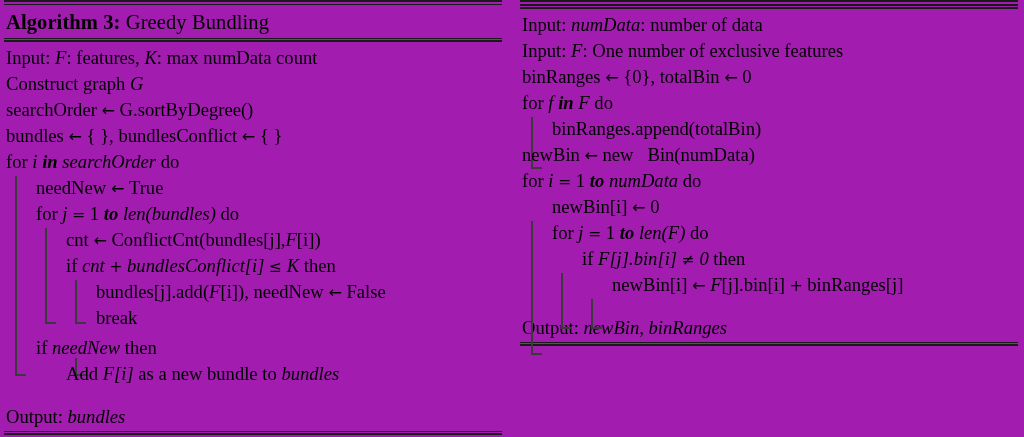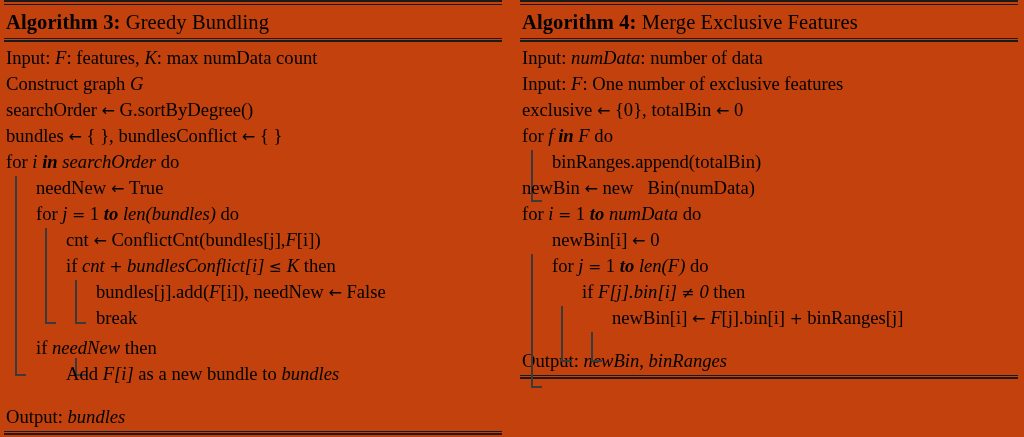--- a/index.html
+++ b/index.html
@@ -11,21 +11,21 @@
     width: 1024px;
     height: 437px;
     font-family: "Liberation Serif", "DejaVu Serif", serif;
     color: #000000;
     overflow: hidden;
   }
   .page {
     position: relative;
     width: 1024px;
     height: 437px;
-    background: #c2410c;
+    background: #a21caf;
   }
   .algo-col {
     position: absolute;
     top: 0;
   }
   #algo-left  { left: 4px;   width: 498px; }
   #algo-right { left: 520px; width: 498px; }
 
   
   .rule-thick {
@@ -166,71 +166,67 @@
     <div class="rule-gap-1"></div>
     <div class="rule-thick"></div>
   </div>
 
   <div class="algo-col" id="algo-right">
 
     <div class="rule-thick"></div>
     <div class="rule-gap-2"></div>
     <div class="rule-thin"></div>
 
-    <div class="algo-title">
-      <b>Algorithm 4:</b>
-      <span>Merge Exclusive Features</span>
+
+    <div class="rule-thin"></div>
+    <div class="rule-gap-1"></div>
+    <div class="rule-thick"></div>
+
+    <div class="algo-body">
+
+      <div class="guide" style="left:11px; top:108px; height:52px;">
+          <span class="foot"></span>
+        </div>
+      <div class="guide" style="left:11px; top:212px; height:134px;">
+          <span class="foot"></span>
+        </div>
+      <div class="guide" style="left:41px; top:264px; height:56px;">
+          <span class="foot"></span>
+        </div>
+      <div class="guide" style="left:71px; top:290px; height:30px;">
+          <span class="foot"></span>
+        </div>
+
+      <div class="line ind0"><b class="kw">Input</b><span>:</span>&nbsp;<i class="mi">numData</i><span>:</span>&nbsp;<span>number of data</span></div>
+
+      <div class="line ind0"><b class="kw">Input</b><span>:</span>&nbsp;<i class="mi">F</i><span>:</span>&nbsp;<span>One number of exclusive features</span></div>
+
+      <div class="line ind0"><span>binRanges</span>&nbsp;<span class="arrow">←</span>&nbsp;<span>{0}</span><span>,</span>&nbsp;<span>totalBin</span>&nbsp;<span class="arrow">←</span>&nbsp;<span>0</span></div>
+
+      <div class="line ind0"><b class="kw">for</b>&nbsp;<i class="mi">f</i>&nbsp;<b class="bi">in</b>&nbsp;<i class="mi">F</i>&nbsp;<b class="kw">do</b></div>
+
+
+      <div class="line ind1"><span>binRanges.append(totalBin)</span></div>
+
+      <div class="line ind0"><span>newBin</span>&nbsp;<span class="arrow">←</span>&nbsp;<span>new</span>&nbsp;&nbsp;&nbsp;<span>Bin(numData)</span></div>
+
+      <div class="line ind0"><b class="kw">for</b>&nbsp;<i class="mi">i</i>&nbsp;<span class="op">=</span>&nbsp;<span>1</span>&nbsp;<b class="bi">to</b>&nbsp;<i class="mi">numData</i>&nbsp;<b class="kw">do</b></div>
+
+      <div class="line ind1"><span>newBin[i]</span>&nbsp;<span class="arrow">←</span>&nbsp;<span>0</span></div>
+
+      <div class="line ind1"><b class="kw">for</b>&nbsp;<i class="mi">j</i>&nbsp;<span class="op">=</span>&nbsp;<span>1</span>&nbsp;<b class="bi">to</b>&nbsp;<i class="ti">len(F)</i>&nbsp;<b class="kw">do</b></div>
+
+      <div class="line ind2"><b class="kw">if</b>&nbsp;<i class="mi">F</i><i class="ti">[j].bin[i]</i>&nbsp;<span class="op">≠</span>&nbsp;<i class="ti">0</i>&nbsp;<b class="kw">then</b></div>
+
+      <div class="line ind3"><span>newBin[i]</span>&nbsp;<span class="arrow">←</span>&nbsp;<i class="mi">F</i><span>[j].bin[i]</span>&nbsp;<span class="op">+</span>&nbsp;<span>binRanges[j]</span></div>
+
+      <div class="spacer-sm"></div>
+
+      <div class="out-line ind0"><b class="kw">Output:</b>&nbsp;<i class="ti">newBin, binRanges</i></div>
+
     </div>
 
     <div class="rule-thin"></div>
     <div class="rule-gap-1"></div>
     <div class="rule-thick"></div>
-
-    <div class="algo-body">
-
-      <div class="guide" style="left:11px; top:108px; height:52px;">
-          <span class="foot"></span>
-        </div>
-      <div class="guide" style="left:11px; top:212px; height:134px;">
-          <span class="foot"></span>
-        </div>
-      <div class="guide" style="left:41px; top:264px; height:56px;">
-          <span class="foot"></span>
-        </div>
-      <div class="guide" style="left:71px; top:290px; height:30px;">
-          <span class="foot"></span>
-        </div>
-
-      <div class="line ind0"><b class="kw">Input</b><span>:</span>&nbsp;<i class="mi">numData</i><span>:</span>&nbsp;<span>number of data</span></div>
-
-      <div class="line ind0"><b class="kw">Input</b><span>:</span>&nbsp;<i class="mi">F</i><span>:</span>&nbsp;<span>One number of exclusive features</span></div>
-
-      <div class="line ind0"><span>exclusive</span>&nbsp;<span class="arrow">←</span>&nbsp;<span>{0}</span><span>,</span>&nbsp;<span>totalBin</span>&nbsp;<span class="arrow">←</span>&nbsp;<span>0</span></div>
-
-      <div class="line ind0"><b class="kw">for</b>&nbsp;<i class="mi">f</i>&nbsp;<b class="bi">in</b>&nbsp;<i class="mi">F</i>&nbsp;<b class="kw">do</b></div>
-
-
-      <div class="line ind1"><span>binRanges.append(totalBin)</span></div>
-
-      <div class="line ind0"><span>newBin</span>&nbsp;<span class="arrow">←</span>&nbsp;<span>new</span>&nbsp;&nbsp;&nbsp;<span>Bin(numData)</span></div>
-
-      <div class="line ind0"><b class="kw">for</b>&nbsp;<i class="mi">i</i>&nbsp;<span class="op">=</span>&nbsp;<span>1</span>&nbsp;<b class="bi">to</b>&nbsp;<i class="mi">numData</i>&nbsp;<b class="kw">do</b></div>
-
-      <div class="line ind1"><span>newBin[i]</span>&nbsp;<span class="arrow">←</span>&nbsp;<span>0</span></div>
-
-      <div class="line ind1"><b class="kw">for</b>&nbsp;<i class="mi">j</i>&nbsp;<span class="op">=</span>&nbsp;<span>1</span>&nbsp;<b class="bi">to</b>&nbsp;<i class="ti">len(F)</i>&nbsp;<b class="kw">do</b></div>
-
-      <div class="line ind2"><b class="kw">if</b>&nbsp;<i class="mi">F</i><i class="ti">[j].bin[i]</i>&nbsp;<span class="op">≠</span>&nbsp;<i class="ti">0</i>&nbsp;<b class="kw">then</b></div>
-
-      <div class="line ind3"><span>newBin[i]</span>&nbsp;<span class="arrow">←</span>&nbsp;<i class="mi">F</i><span>[j].bin[i]</span>&nbsp;<span class="op">+</span>&nbsp;<span>binRanges[j]</span></div>
-
-      <div class="spacer-sm"></div>
-
-      <div class="out-line ind0"><b class="kw">Output:</b>&nbsp;<i class="ti">newBin, binRanges</i></div>
-
-    </div>
-
-    <div class="rule-thin"></div>
-    <div class="rule-gap-1"></div>
-    <div class="rule-thick"></div>
   </div>
 
 </div>
 
 </body></html>

